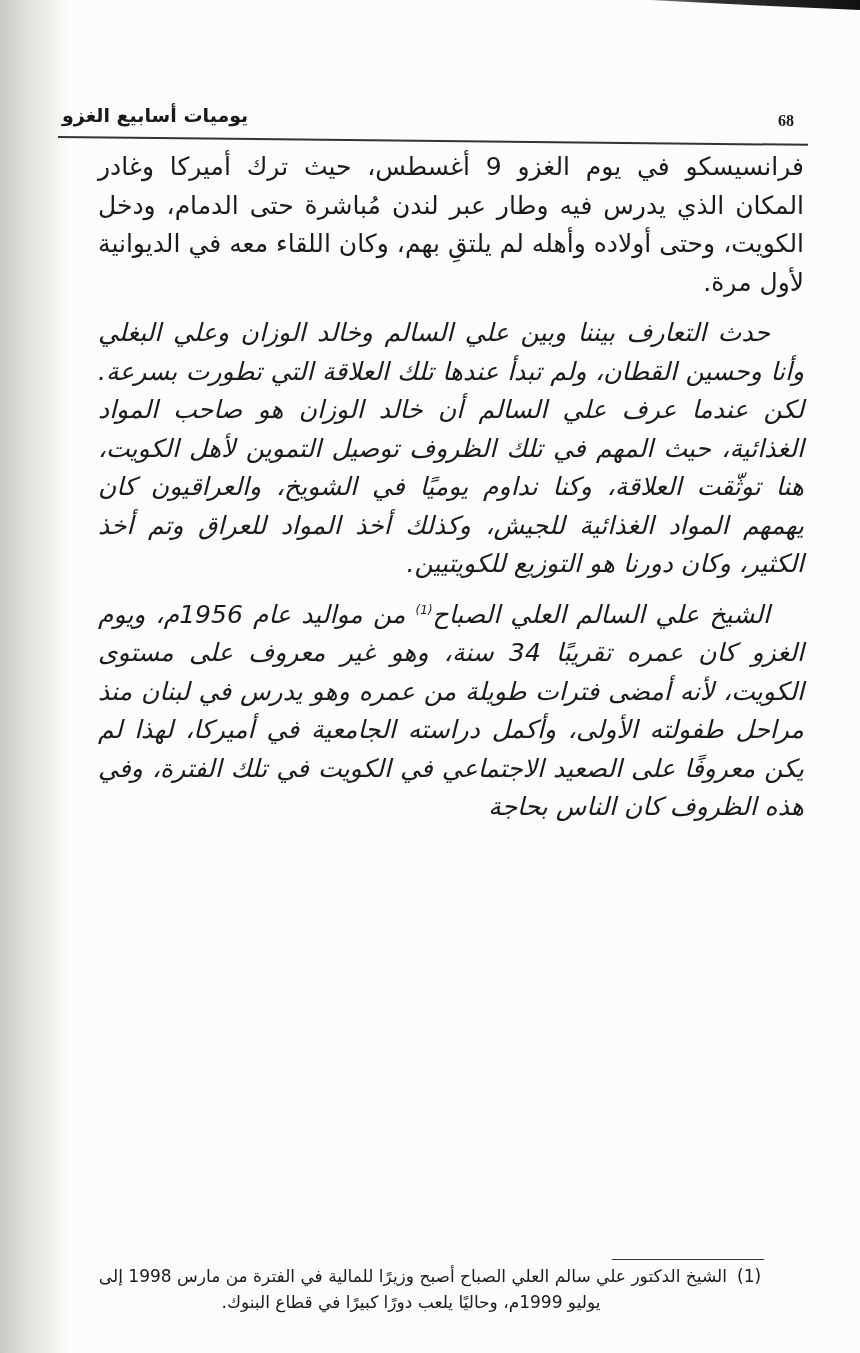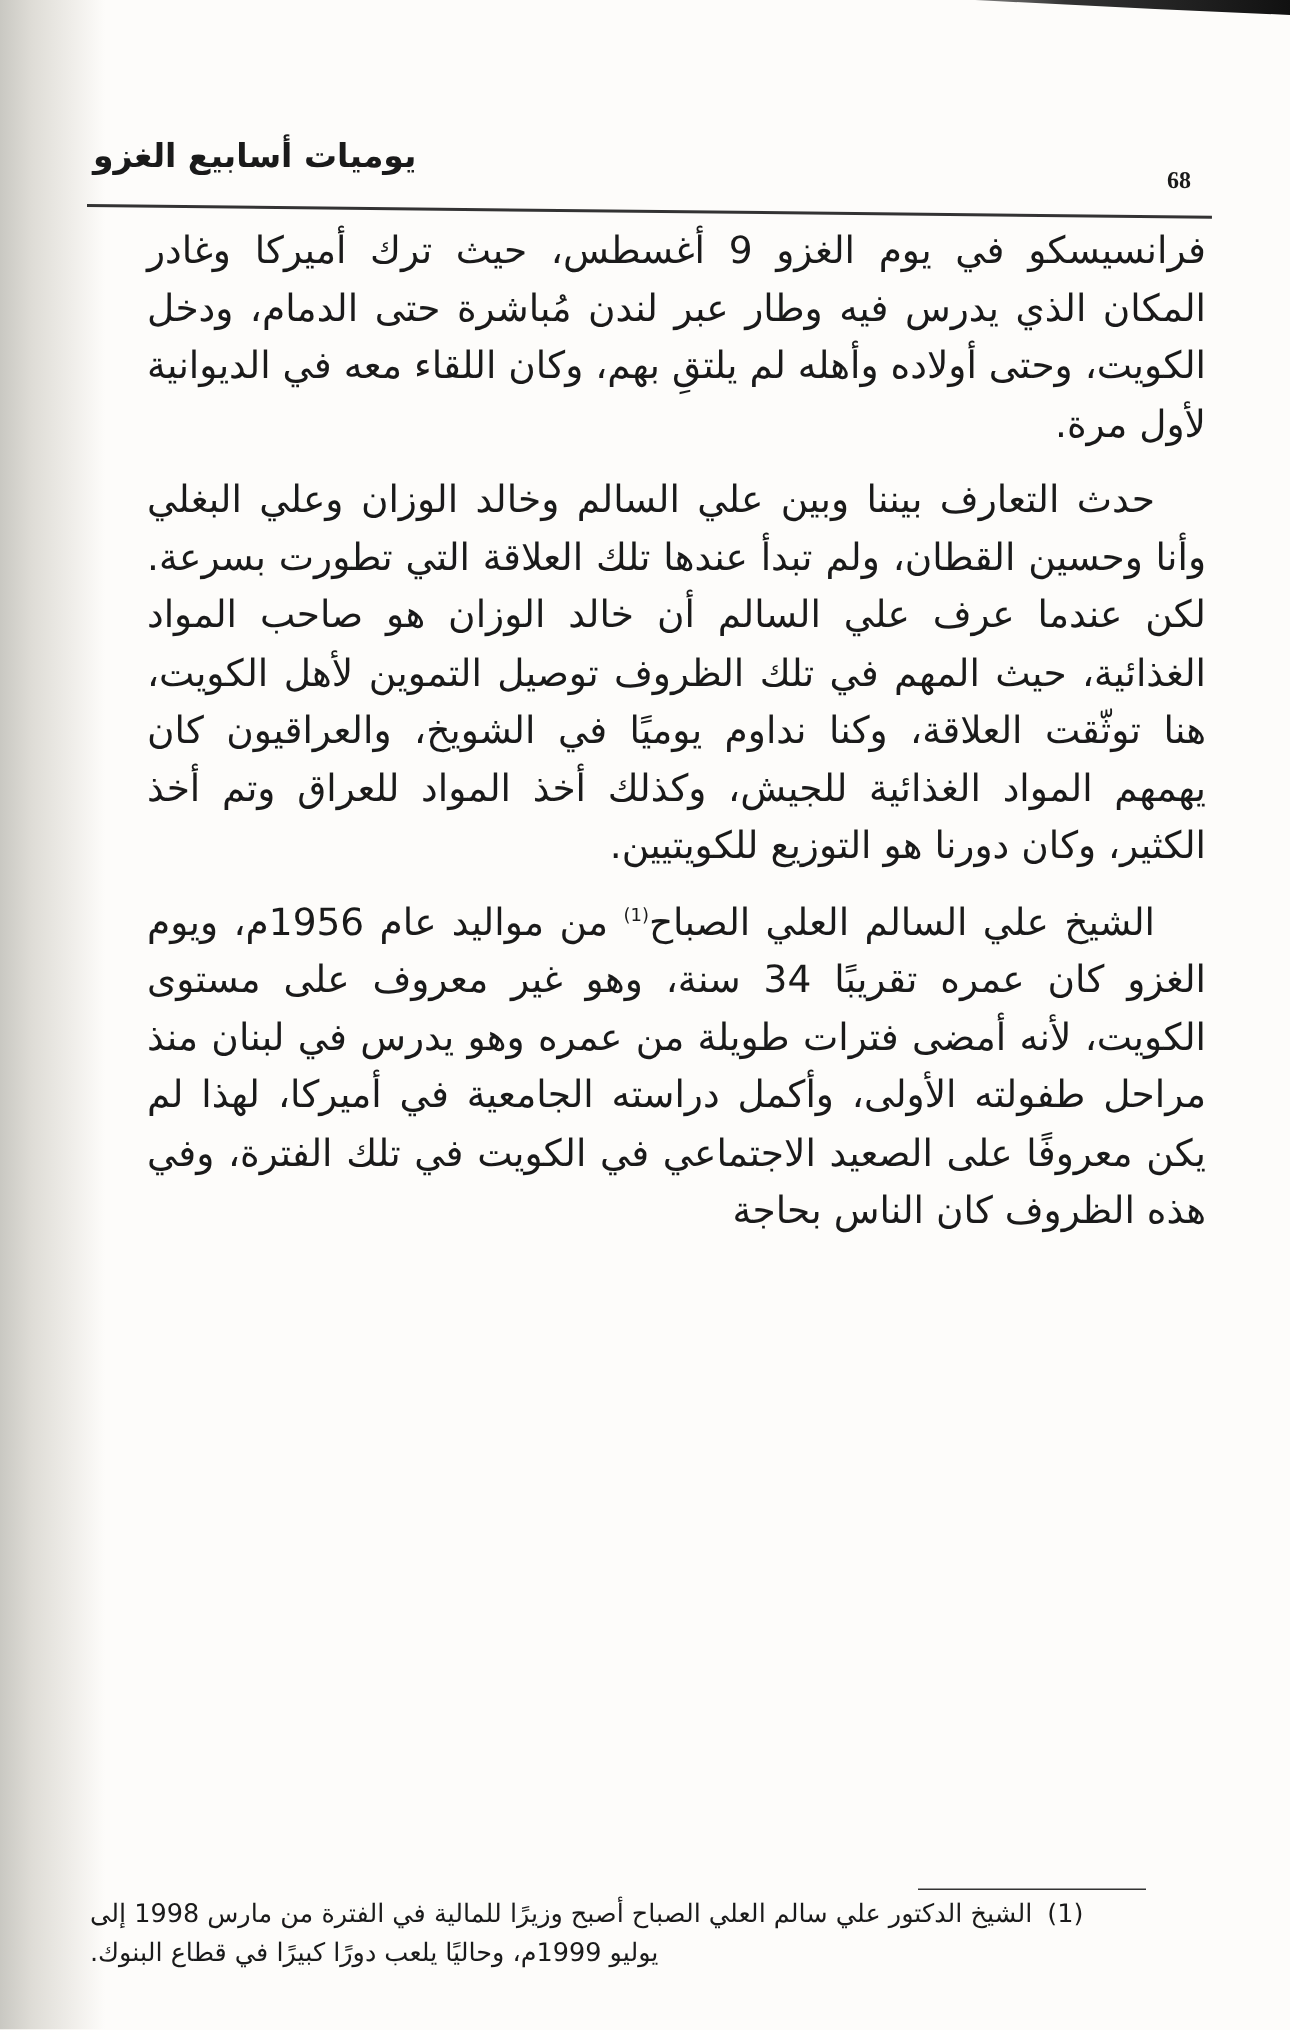--- a/index.html
+++ b/index.html
@@ -15,50 +15,50 @@
   }
   .corner-shadow {
     position: absolute; right: 0; top: 0; width: 300px; height: 10px;
     background: linear-gradient(to left, #111 0%, #333 50%, rgba(0,0,0,0) 100%);
     clip-path: polygon(30% 0, 100% 0, 100% 100%, 70% 60%);
   }
   .page {
     position: absolute; left: 0; top: 0; width: 860px; height: 1353px;
   }
   .running-head {
-    position: absolute; left: 62px; top: 92px;
-    font-size: 22px; font-weight: bold; direction: rtl;
+    position: absolute; left: 62px; top: 104px;
+    font-size: 19px; font-weight: bold; direction: rtl;
     font-family: "DejaVu Sans", sans-serif;
   }
   .page-number {
     position: absolute; left: 778px; top: 112px;
     font-size: 16px; font-weight: bold;
     font-family: "Liberation Serif", serif;
   }
   .header-rule {
     position: absolute; left: 58px; top: 136px; width: 750px; height: 2px;
     background: #333;
     transform: rotate(0.6deg); transform-origin: left center;
   }
   .body-text {
     position: absolute; left: 98px; top: 148px; width: 706px;
     direction: rtl; text-align: justify; text-align-last: right;
     font-size: 25px; line-height: 38.5px;
     font-family: "DejaVu Sans", sans-serif;
   }
   .body-text p { margin: 0 0 12px 0; }
-  .body-text p.indent { text-indent: 34px; }
+  .body-text p.indent { text-indent: 34px; font-style: italic; }
   .fn-ref { font-size: 12px; vertical-align: super; line-height: 0; }
   .footnote-rule {
     position: absolute; left: 612px; top: 1259px; width: 152px; height: 1px;
     background: #333;
   }
   .footnote {
     position: absolute; left: 60px; top: 1263px; width: 740px;
-    direction: rtl; text-align: left;
+    direction: rtl; text-align: center;
     font-size: 17px; line-height: 26px;
     font-family: "DejaVu Sans", sans-serif;
   }
   .footnote .fn-num { margin-left: 10px; }
   .footnote .fn-cont { padding-right: 38px; display: block; }
 </style>
 </head>
 <body>
 
 <div class="gutter-shadow"></div>

